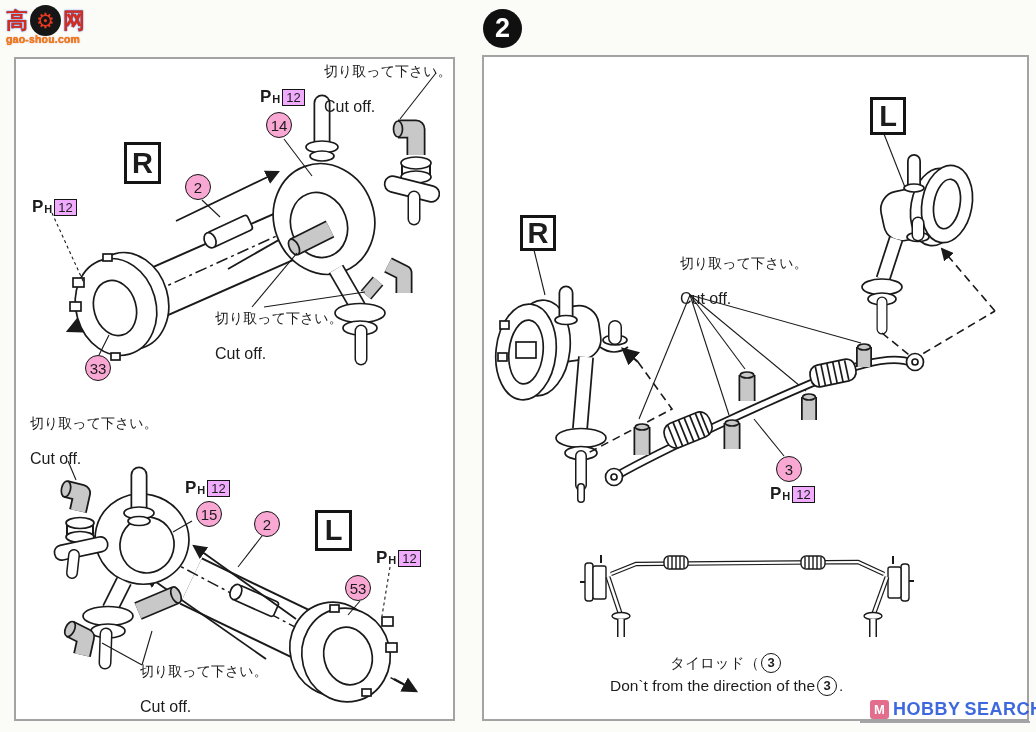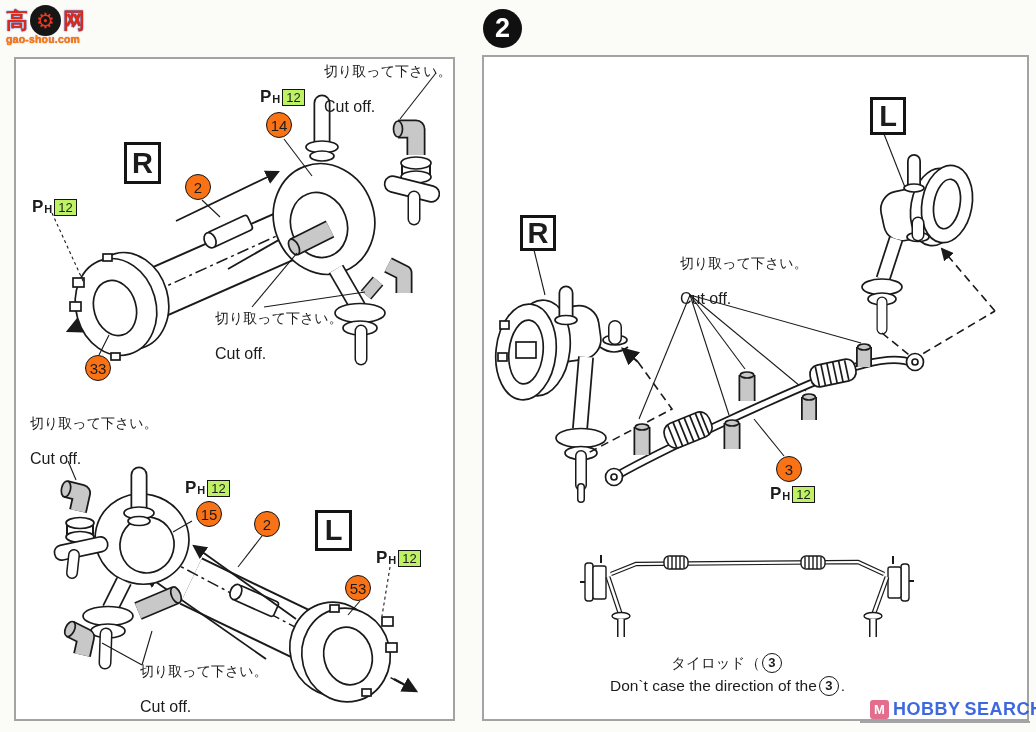--- a/index.html
+++ b/index.html
@@ -6,27 +6,27 @@
   .page{position:relative;width:1036px;height:732px;background:#fbfbf8;overflow:hidden;
         font-family:"Liberation Sans","DejaVu Sans",sans-serif;color:#1c1c1c;}
   .panel{position:absolute;background:#fff;border:2px solid #a3a3a3;box-sizing:border-box;}
   #left-panel{left:14px;top:57px;width:441px;height:664px;}
   #right-panel{left:482px;top:55px;width:547px;height:666px;}
   svg.art{position:absolute;left:0;top:0;width:100%;height:100%;}
   .lbl{position:absolute;line-height:1.25;white-space:nowrap;}
   .rlbox{position:absolute;border:3px solid #141414;background:#fff;display:flex;align-items:center;
          justify-content:center;font-weight:700;box-sizing:border-box;font-size:29px;}
   .circ{position:absolute;width:26px;height:26px;border:1.7px solid #141414;border-radius:50%;
-        background:#f97316;display:flex;align-items:center;justify-content:center;font-size:15px;
+        background:#f9a8d4;display:flex;align-items:center;justify-content:center;font-size:15px;
         box-sizing:border-box;}
   .ph{position:absolute;display:flex;align-items:center;font-weight:700;}
   .ph .p{font-size:17px;}
   .ph .h{font-size:11px;margin-top:4px;margin-left:1px;}
   .ph .num{font-weight:400;font-size:13px;border:1.5px solid #141414;padding:0 3px;margin-left:2px;
-           line-height:15px;background:#bef264;}
+           line-height:15px;background:#f0abfc;}
   .cut .jp{font-size:14px;}
   .cut .en{font-size:16px;margin-top:16px;}
   .note .jp{font-size:14.5px;line-height:22px;}
   .note .en{font-size:15.5px;line-height:22px;}
   .caption .row{display:flex;align-items:center;}
   .caption .jp{font-size:14.5px;justify-content:center;}
   .caption .en{font-size:15.5px;}
   .icirc{display:inline-flex;width:20px;height:20px;border:1.6px solid #141414;border-radius:50%;
          align-items:center;justify-content:center;font-size:13px;font-weight:700;margin:0 2px;
          box-sizing:border-box;background:#fff;}
@@ -455,21 +455,21 @@
         <span class="h">H</span>
         <span class="num">12</span>
     </div>
 
     <div class="lbl caption" style="left:126px;top:596px;">
       <div class="row jp">
         <span>タイロッド（</span>
           <span class="icirc">3</span>
       </div>
       <div class="row en" style="margin-top:3px;">
-        <span>Don`t case the direction of the</span>
+        <span>Don`t from the direction of the</span>
           <span class="icirc">3</span>
           <span>.</span>
       </div>
     </div>
   </div>
 
   <div class="hs">
     <div class="hs-rule"></div>
     <div class="hs-inner">
       <span class="hs-mark">M</span>

